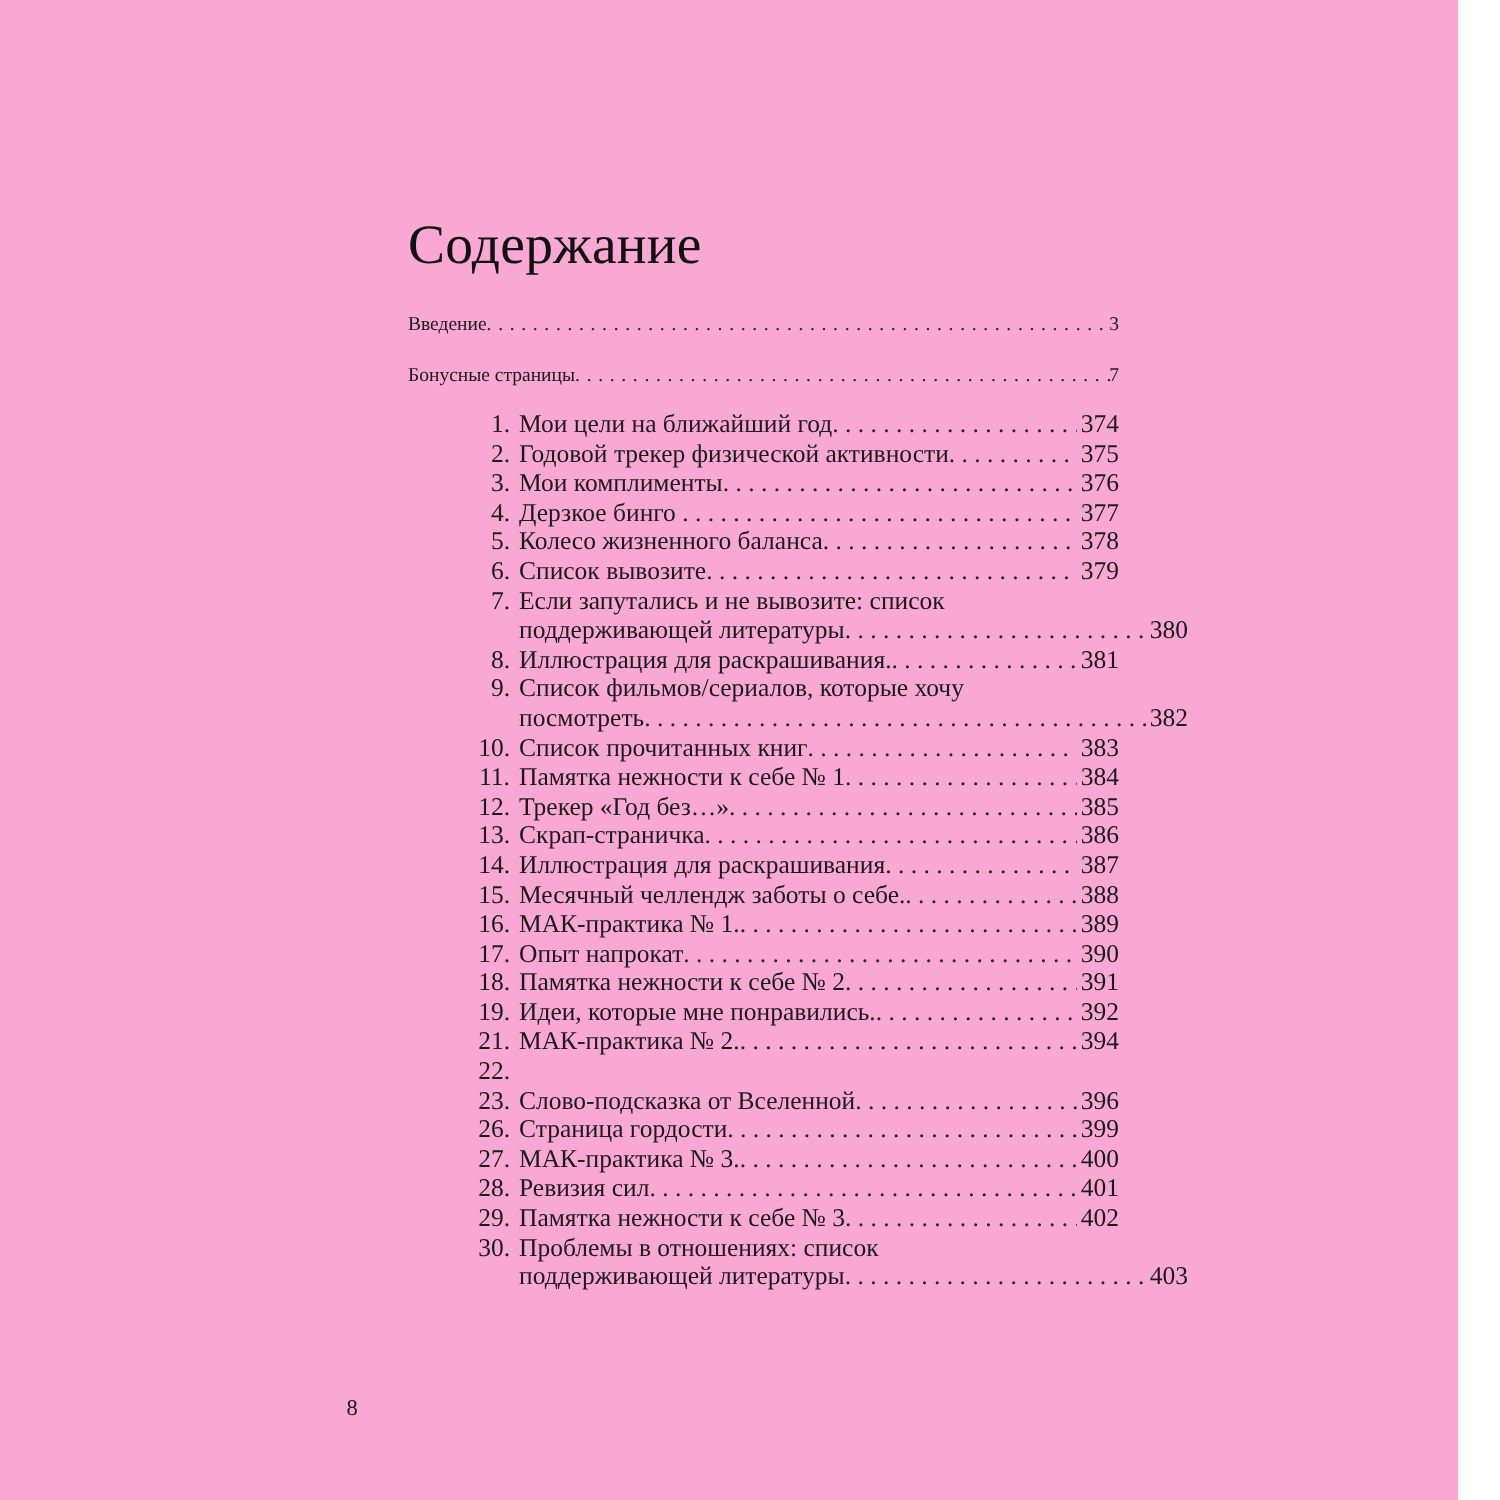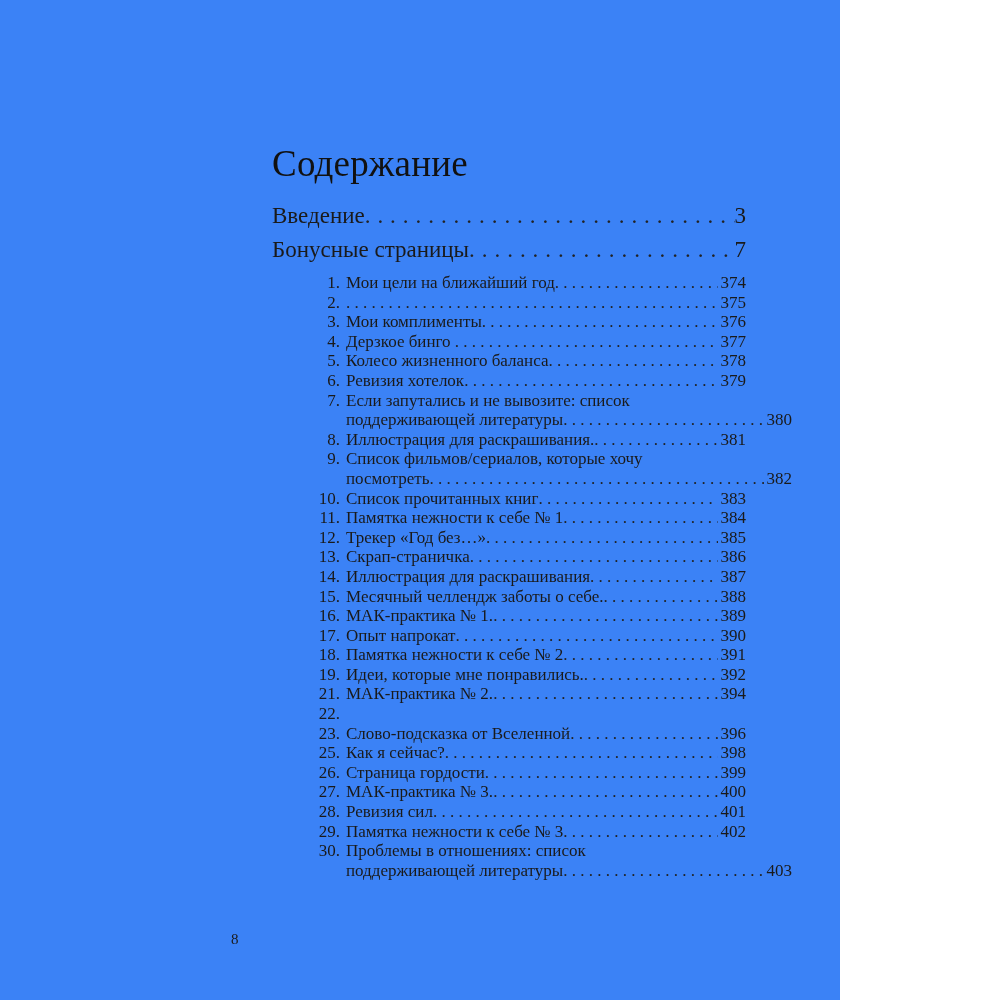--- a/index.html
+++ b/index.html
@@ -14,23 +14,24 @@
     position: relative;
     font-family: "Liberation Serif", "DejaVu Serif", serif;
     color: #1a1a1a;
     overflow: hidden;
   }
 
   .page {
     position: absolute;
     left: 0;
     top: 0;
-    width: 840px;
+    width: 932px;
     height: 1000px;
-    background: #3b82f6;
+    background: #f9a8d4;
+    padding-left: 40px;
   }
 
   
   .toc-title {
     position: absolute;
     left: 272px;
     top: 117px;
     font-size: 37px;
     line-height: 44px;
     font-weight: 400;
@@ -69,21 +70,21 @@
     letter-spacing: 0px;
   }
   .row .pageno {
     flex: 0 0 auto;
     white-space: pre;
     text-align: right;
   }
 
   
   .toplevel {
-    font-size: 23px;
+    font-size: 13px;
     line-height: 21px;
     margin-bottom: 13px;
   }
   .toplevel .leader::before {
     letter-spacing: 0.6px;
   }
   .toplevel .pageno {
     padding-left: 0px;
   }
 
@@ -190,20 +191,21 @@
               <span class="text">Мои цели на ближайший год</span>
               <span class="leader"></span>
               <span class="pageno">374</span>
             </span>
           </div>
         </div>
         <div class="subitem">
           <div class="line1">
             <span class="num">2.</span>
             <span class="content">
+              <span class="text">Годовой трекер физической активности</span>
               <span class="leader"></span>
               <span class="pageno">375</span>
             </span>
           </div>
         </div>
         <div class="subitem">
           <div class="line1">
             <span class="num">3.</span>
             <span class="content">
               <span class="text">Мои комплименты</span>
@@ -229,21 +231,21 @@
               <span class="text">Колесо жизненного баланса</span>
               <span class="leader"></span>
               <span class="pageno">378</span>
             </span>
           </div>
         </div>
         <div class="subitem">
           <div class="line1">
             <span class="num">6.</span>
             <span class="content">
-              <span class="text">Ревизия хотелок</span>
+              <span class="text">Список вывозите</span>
               <span class="leader"></span>
               <span class="pageno">379</span>
             </span>
           </div>
         </div>
         <div class="subitem">
           <div class="line1 nolead">
             <span class="num">7.</span>
             <span class="content"><span class="text">Если запутались и не вывозите: список</span></span>
           </div>
@@ -394,30 +396,20 @@
             <span class="num">23.</span>
             <span class="content">
               <span class="text">Слово-подсказка от Вселенной</span>
               <span class="leader"></span>
               <span class="pageno">396</span>
             </span>
           </div>
         </div>
         <div class="subitem">
           <div class="line1">
-            <span class="num">25.</span>
-            <span class="content">
-              <span class="text">Как я сейчас?</span>
-              <span class="leader"></span>
-              <span class="pageno">398</span>
-            </span>
-          </div>
-        </div>
-        <div class="subitem">
-          <div class="line1">
             <span class="num">26.</span>
             <span class="content">
               <span class="text">Страница гордости</span>
               <span class="leader"></span>
               <span class="pageno">399</span>
             </span>
           </div>
         </div>
         <div class="subitem">
           <div class="line1">

